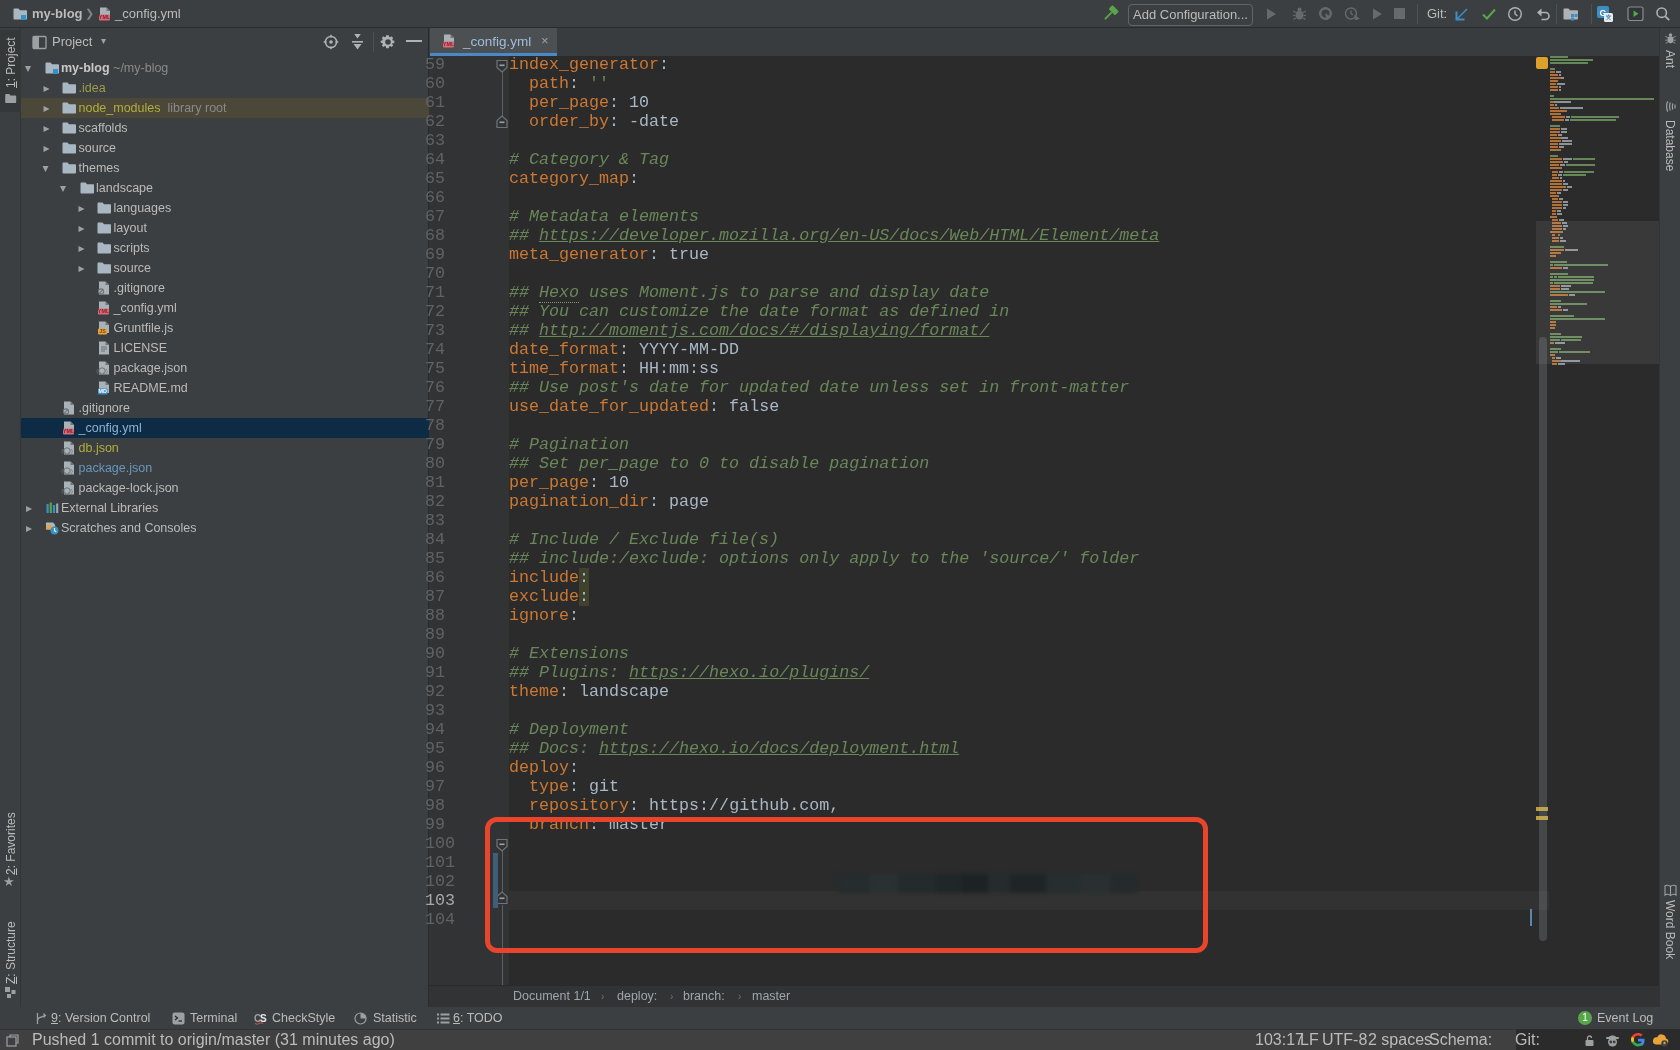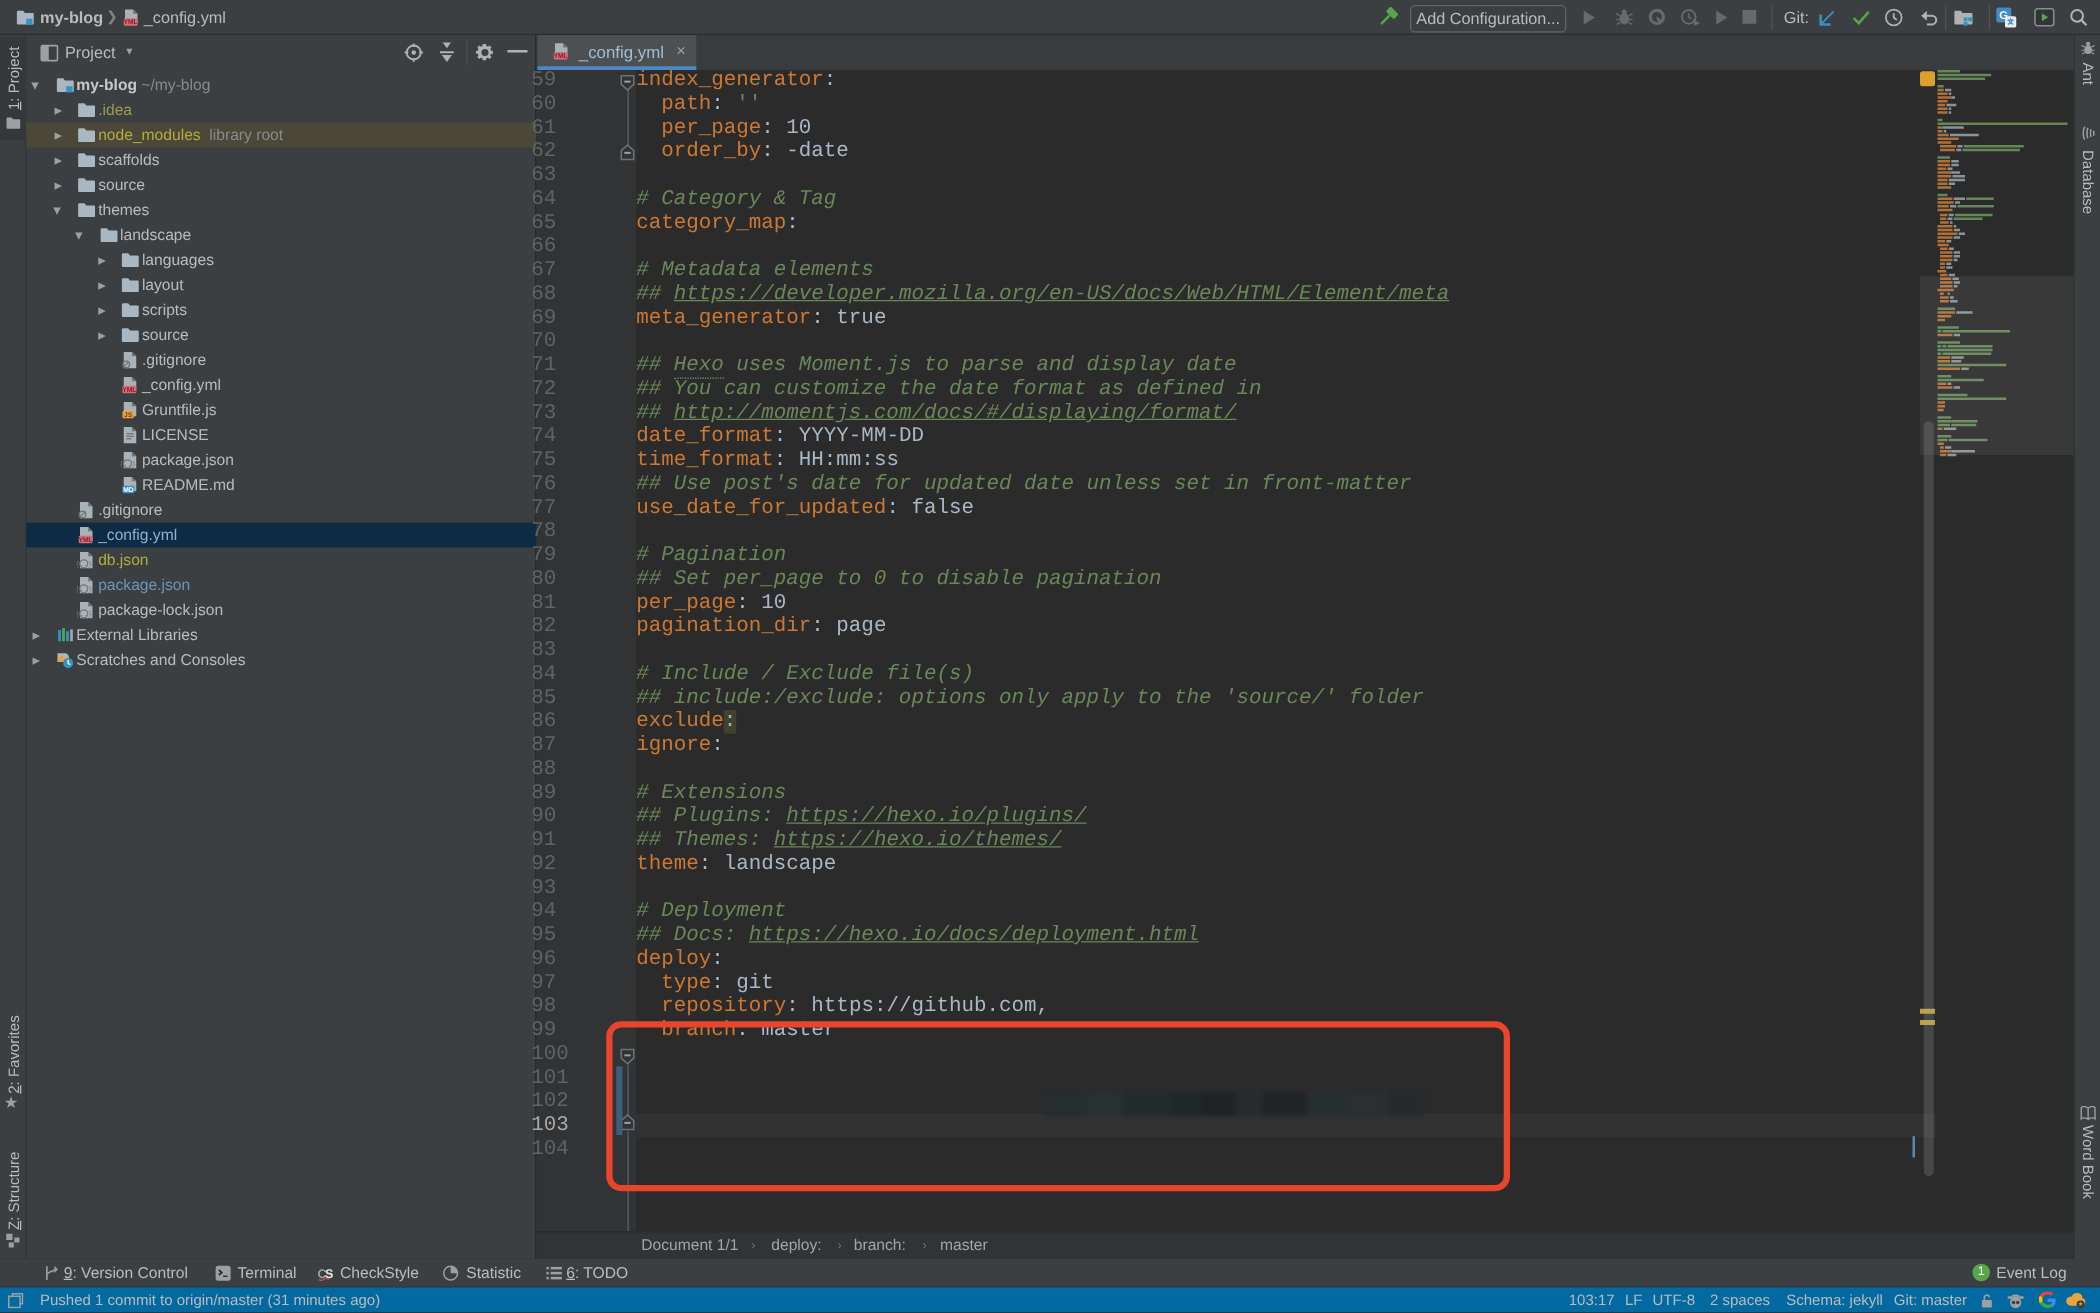--- a/index.html
+++ b/index.html
@@ -35,21 +35,21 @@
 .cl { height:19px;line-height:19px;white-space:pre; }
 .k { color:#cc7832; }
 .c { color:#6a8759;font-style:italic; }
 .s { color:#6a8759; }
 .u { text-decoration:underline; }
 .w { border-bottom:1px dotted #7a9a6a; }
 .hl { background:#41422b; }
 #bcrumbs { left:429px;top:985px;width:1230px;height:22px;background:#313335;border-top:1px solid #282a2c;color:#a0a6ab;font-size:12.5px;line-height:21px; }
 
 #toolrow { left:0;top:1007px;width:1680px;height:22px;background:#3c3f41;font-size:12.5px;color:#bbbbbb;line-height:22px; }
-#statusbar { left:0;top:1029px;width:1680px;height:21px;background:#0369a1;border-top:1px solid #323537;font-size:12px;color:#bbbbbb;line-height:20px; }
+#statusbar { left:0;top:1029px;width:1516px;height:21px;background:#404040;border-top:1px solid #323537;font-size:16px;color:#bbbbbb;line-height:20px; }
 
 #rstripe { left:1659px;top:28px;width:21px;height:1001px;background:#3c3f41;border-left:1px solid #323537; }
 </style></head>
 <body>
 <div id="app">
 
 <div class="abs" id="titlebar">
   <svg class="abs" style="left:12px;top:6px" width="16" height="16" viewBox="0 0 16 16">
         <path fill="#a9b7c2" d="M1.5 3.5c0-.5.4-1 1-1h4l1.5 1.8h6c.6 0 1 .4 1 1v7.2c0 .6-.4 1-1 1h-11.5c-.6 0-1-.4-1-1z"></path>
         <rect x="9" y="9" width="5" height="5" fill="#3592c4"></rect>
@@ -446,26 +446,26 @@
 <div class="cl"><span class="c">##&nbsp;Use&nbsp;post's&nbsp;date&nbsp;for&nbsp;updated&nbsp;date&nbsp;unless&nbsp;set&nbsp;in&nbsp;front-matter</span></div>
 <div class="cl"><span class="k">use_date_for_updated</span>:&nbsp;false</div>
 <div class="cl"></div>
 <div class="cl"><span class="c">#&nbsp;Pagination</span></div>
 <div class="cl"><span class="c">##&nbsp;Set&nbsp;per_page&nbsp;to&nbsp;0&nbsp;to&nbsp;disable&nbsp;pagination</span></div>
 <div class="cl"><span class="k">per_page</span>:&nbsp;10</div>
 <div class="cl"><span class="k">pagination_dir</span>:&nbsp;page</div>
 <div class="cl"></div>
 <div class="cl"><span class="c">#&nbsp;Include&nbsp;/&nbsp;Exclude&nbsp;file(s)</span></div>
 <div class="cl"><span class="c">##&nbsp;include:/exclude:&nbsp;options&nbsp;only&nbsp;apply&nbsp;to&nbsp;the&nbsp;'source/'&nbsp;folder</span></div>
+<div class="cl"><span class="k">include</span><span class="hl">:</span></div>
 <div class="cl"><span class="k">exclude</span><span class="hl">:</span></div>
 <div class="cl"><span class="k">ignore</span>:</div>
 <div class="cl"></div>
 <div class="cl"><span class="c">#&nbsp;Extensions</span></div>
 <div class="cl"><span class="c">##&nbsp;Plugins:&nbsp;</span><span class="c u">https://hexo.io/plugins/</span></div>
-<div class="cl"><span class="c">##&nbsp;Themes:&nbsp;</span><span class="c u">https://hexo.io/themes/</span></div>
 <div class="cl"><span class="k">theme</span>:&nbsp;landscape</div>
 <div class="cl"></div>
 <div class="cl"><span class="c">#&nbsp;Deployment</span></div>
 <div class="cl"><span class="c">##&nbsp;Docs:&nbsp;</span><span class="c u">https://hexo.io/docs/deployment.html</span></div>
 <div class="cl"><span class="k">deploy</span>:</div>
 <div class="cl">&nbsp;&nbsp;<span class="k">type</span>:&nbsp;git</div>
 <div class="cl">&nbsp;&nbsp;<span class="k">repository</span>:&nbsp;https://github.com,</div>
 <div class="cl">&nbsp;&nbsp;<span class="k">branch</span>:&nbsp;master</div>
 <div class="cl"></div>
 </div>

